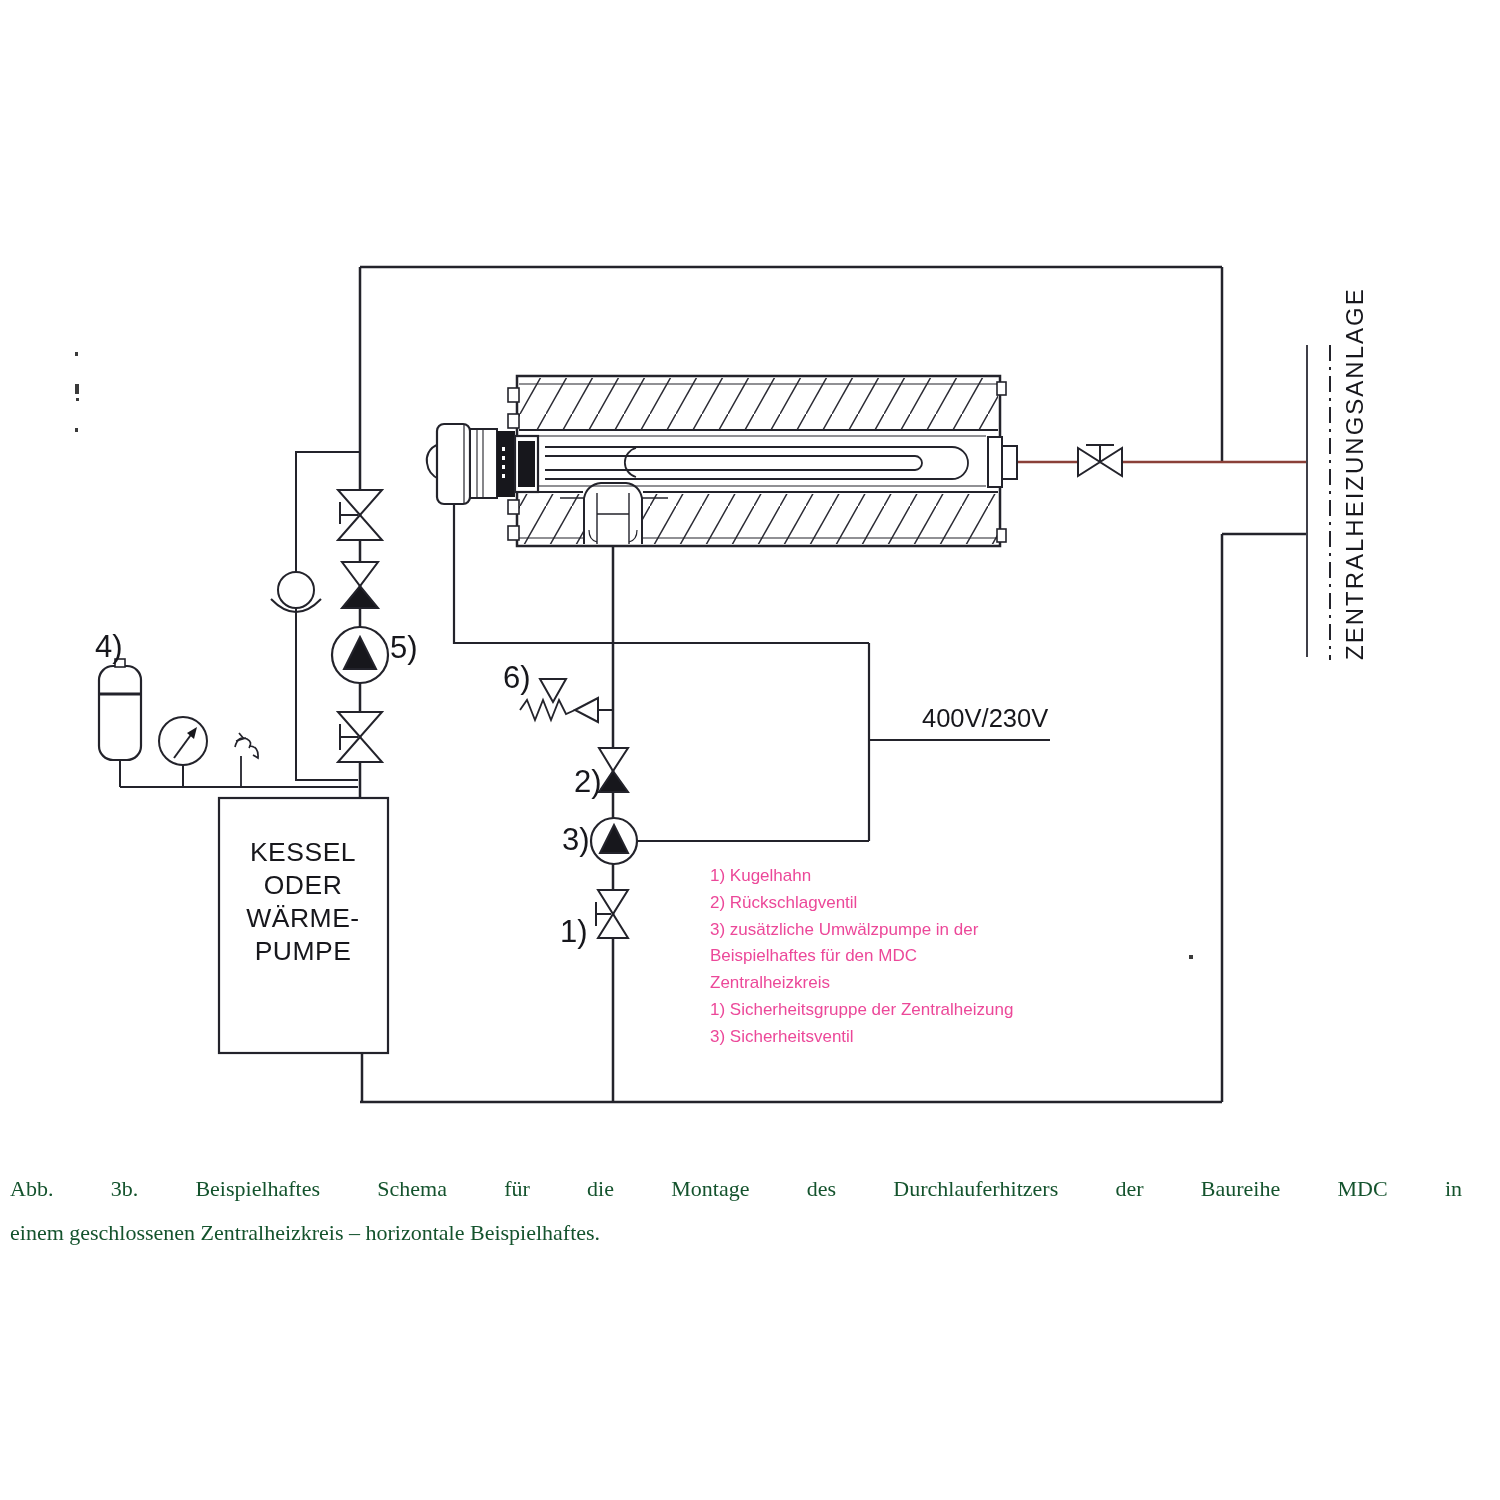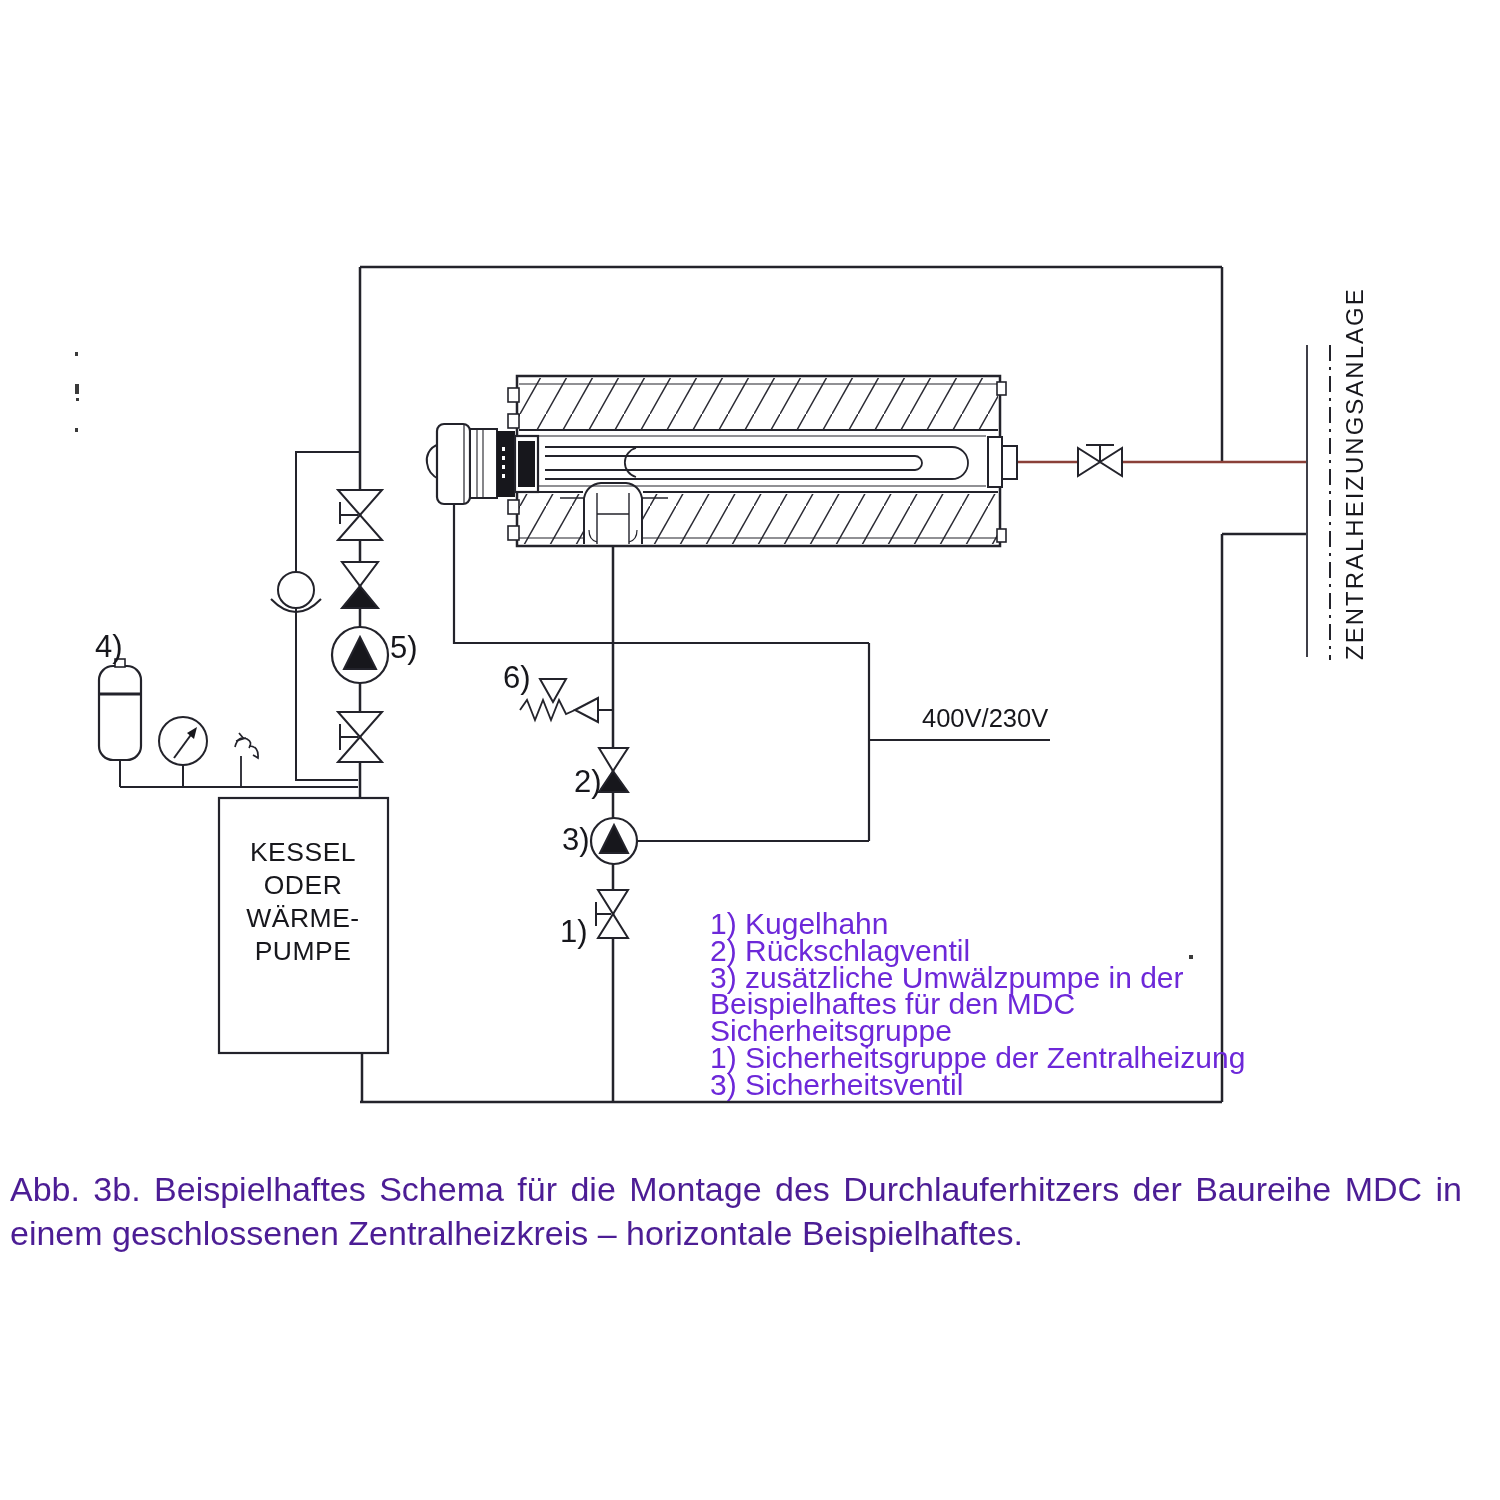--- a/index.html
+++ b/index.html
@@ -1,22 +1,22 @@
 <!DOCTYPE html>
 <html><head>
 <meta charset="utf-8">
 <style>
   html,body{margin:0;padding:0;background:#ffffff;}
   .stage{position:relative;width:1500px;height:1500px;background:#ffffff;overflow:hidden;
          font-family:"Liberation Sans", sans-serif;}
   .stage svg{position:absolute;left:0;top:0;}
-  .legend{position:absolute;left:710px;top:911px;color:#6d28d9;font-size:30px;line-height:26.8px;}
+  .legend{position:absolute;left:710px;top:863px;color:#ec4899;font-size:17px;line-height:26.8px;}
   .legend div{white-space:nowrap;}
-  .caption{position:absolute;left:10px;top:1167px;width:1452px;color:#4c1d95;
-           font-family:Liberation Sans, sans-serif;font-size:34px;line-height:44px;}
+  .caption{position:absolute;left:10px;top:1167px;width:1452px;color:#14532d;
+           font-family:Liberation Serif, serif;font-size:22px;line-height:44px;}
   .caption .j{text-align:justify;text-align-last:justify;}
   svg text{fill:#17171c;font-family:"Liberation Sans", sans-serif;}
   .marker{font-size:31px;}
 </style>
 </head>
 <body>
 
 <div class="stage">
 <svg width="1500" height="1500" viewBox="0 0 1500 1500">
   <defs>
@@ -224,21 +224,21 @@
     <rect x="75" y="428" width="3" height="4"></rect>
     <rect x="1189" y="955" width="4" height="4"></rect>
   </g>
 </svg>
 
   <div class="legend">
     <div>1) Kugelhahn</div>
     <div>2) Rückschlagventil</div>
     <div>3) zusätzliche Umwälzpumpe in der</div>
     <div>Beispielhaftes für den MDC</div>
-    <div>Sicherheitsgruppe</div>
+    <div>Zentralheizkreis</div>
     <div>1) Sicherheitsgruppe der Zentralheizung</div>
     <div>3) Sicherheitsventil</div>
   </div>
 
   <div class="caption">
     <div class="j">Abb. 3b. Beispielhaftes Schema für die Montage des Durchlauferhitzers der Baureihe MDC in</div>
     <div>einem geschlossenen Zentralheizkreis – horizontale Beispielhaftes.</div>
   </div>
 </div>
 

